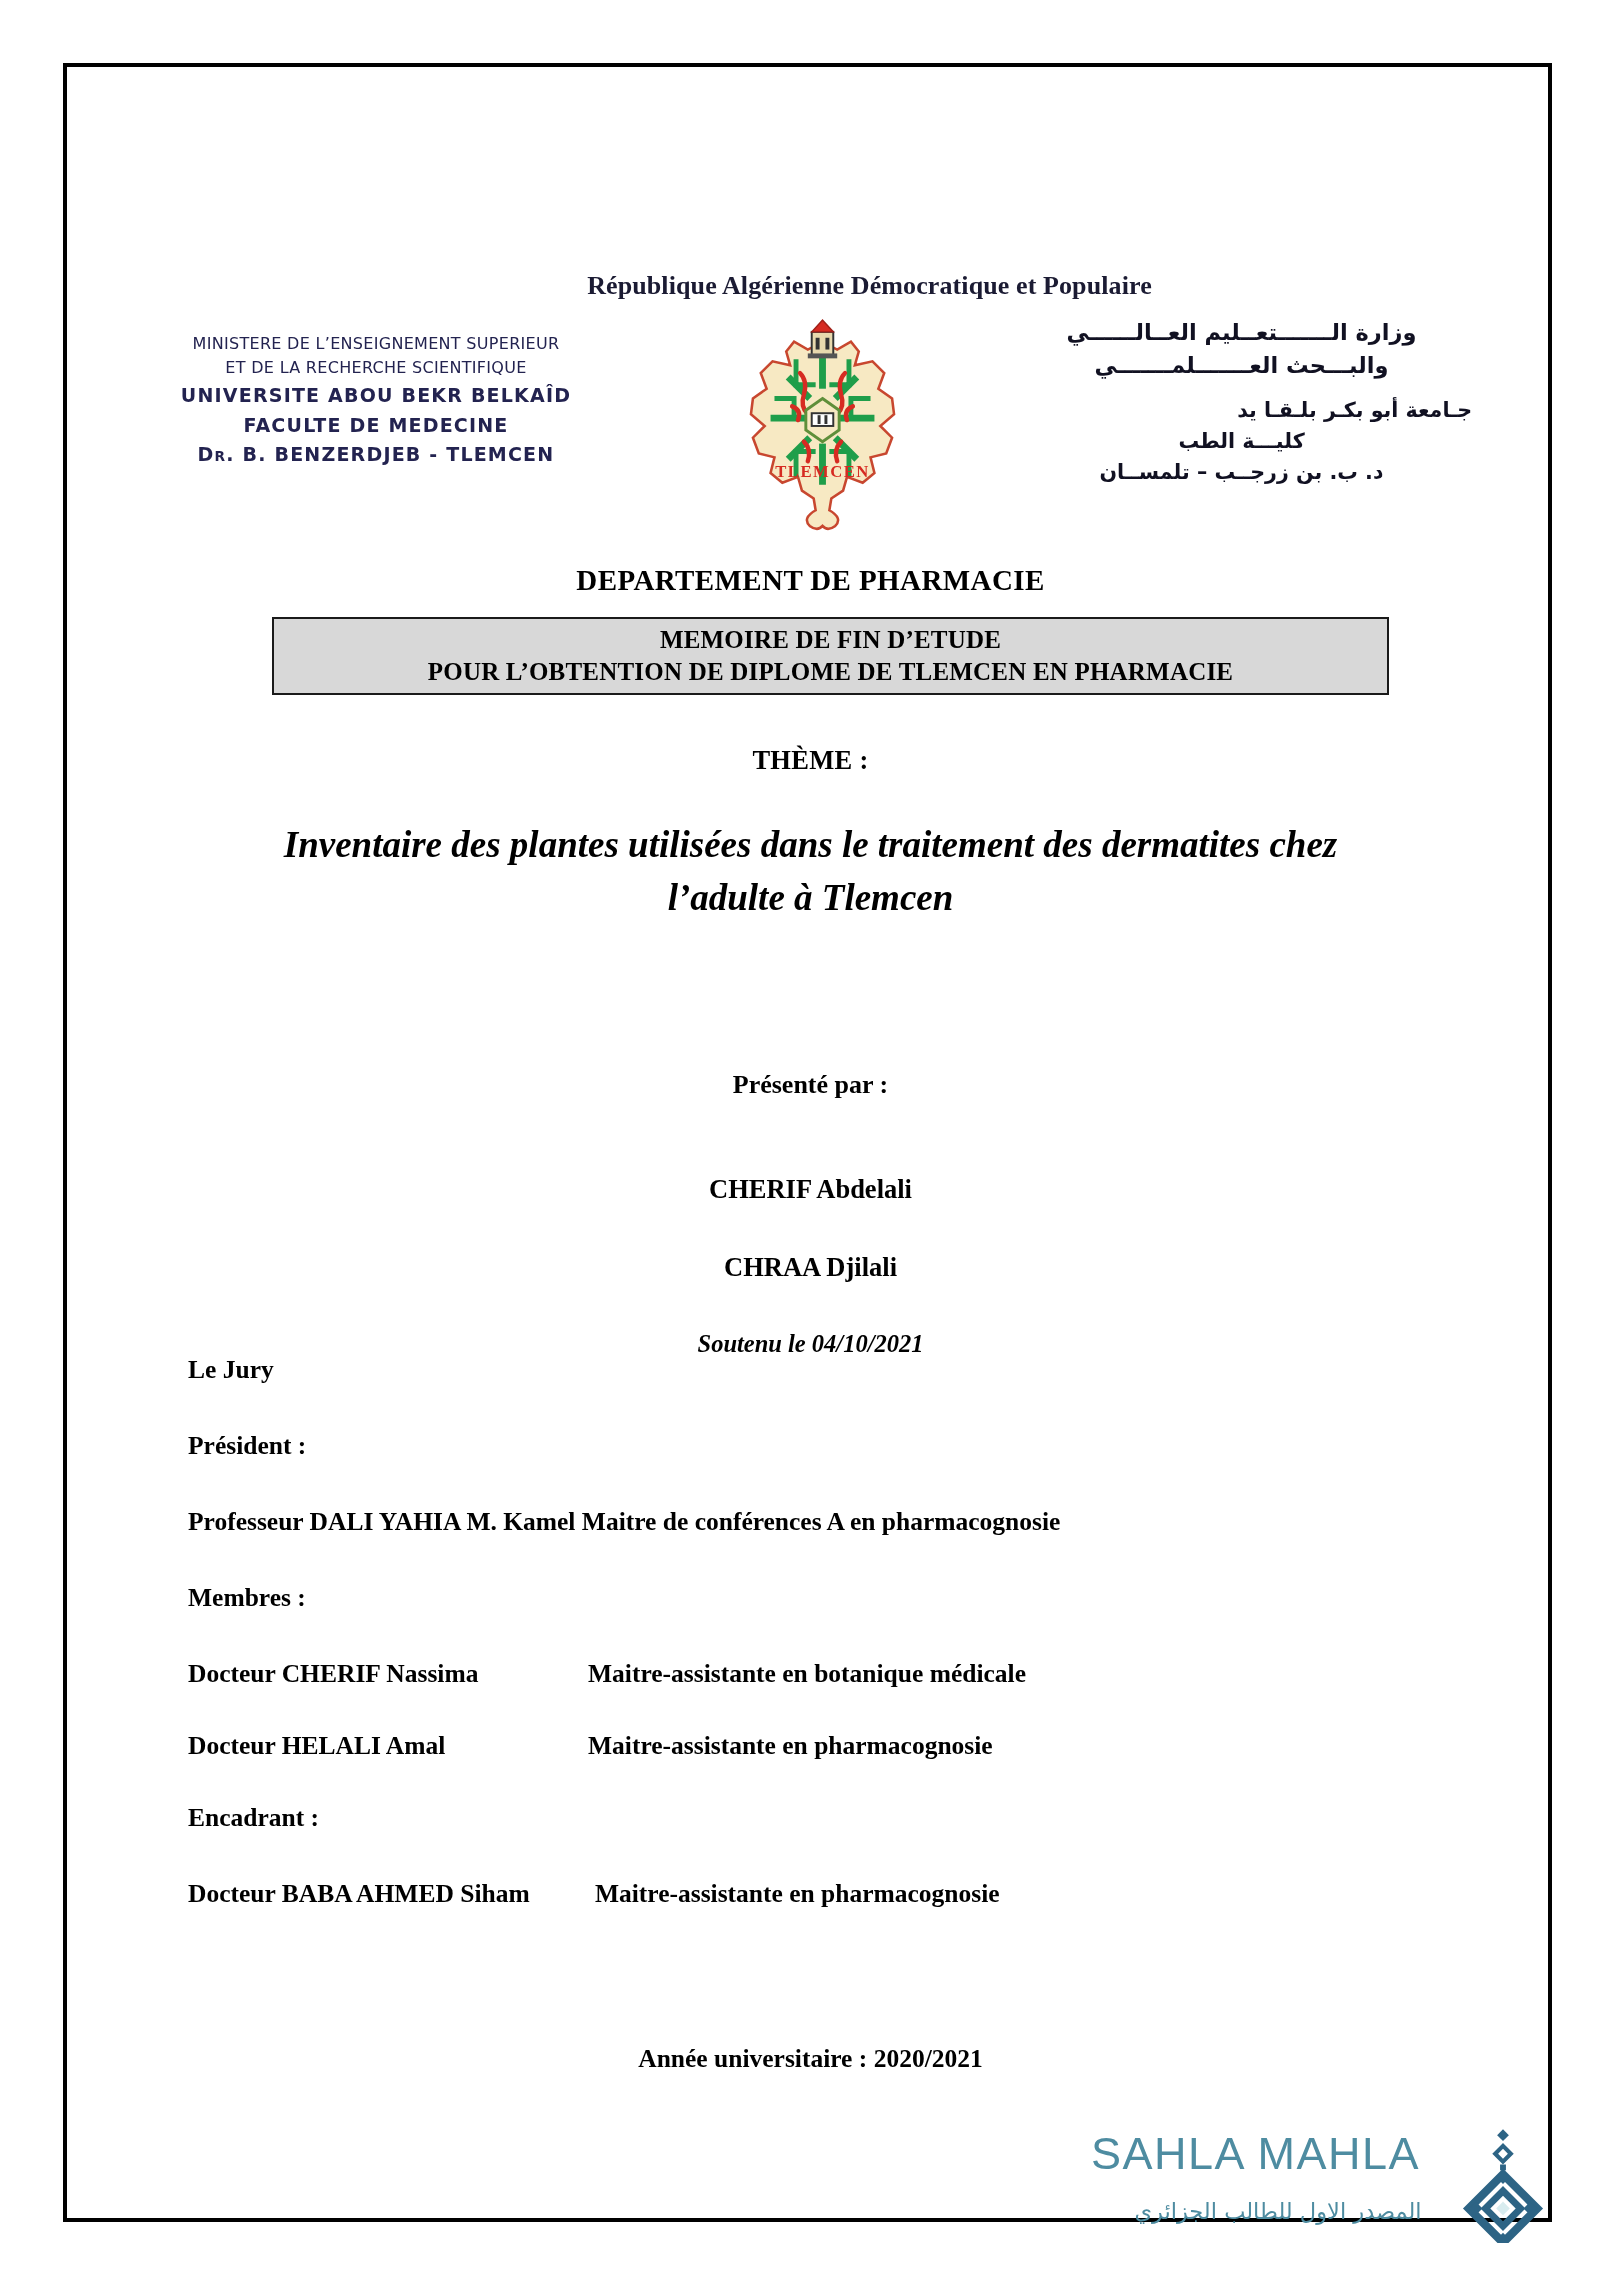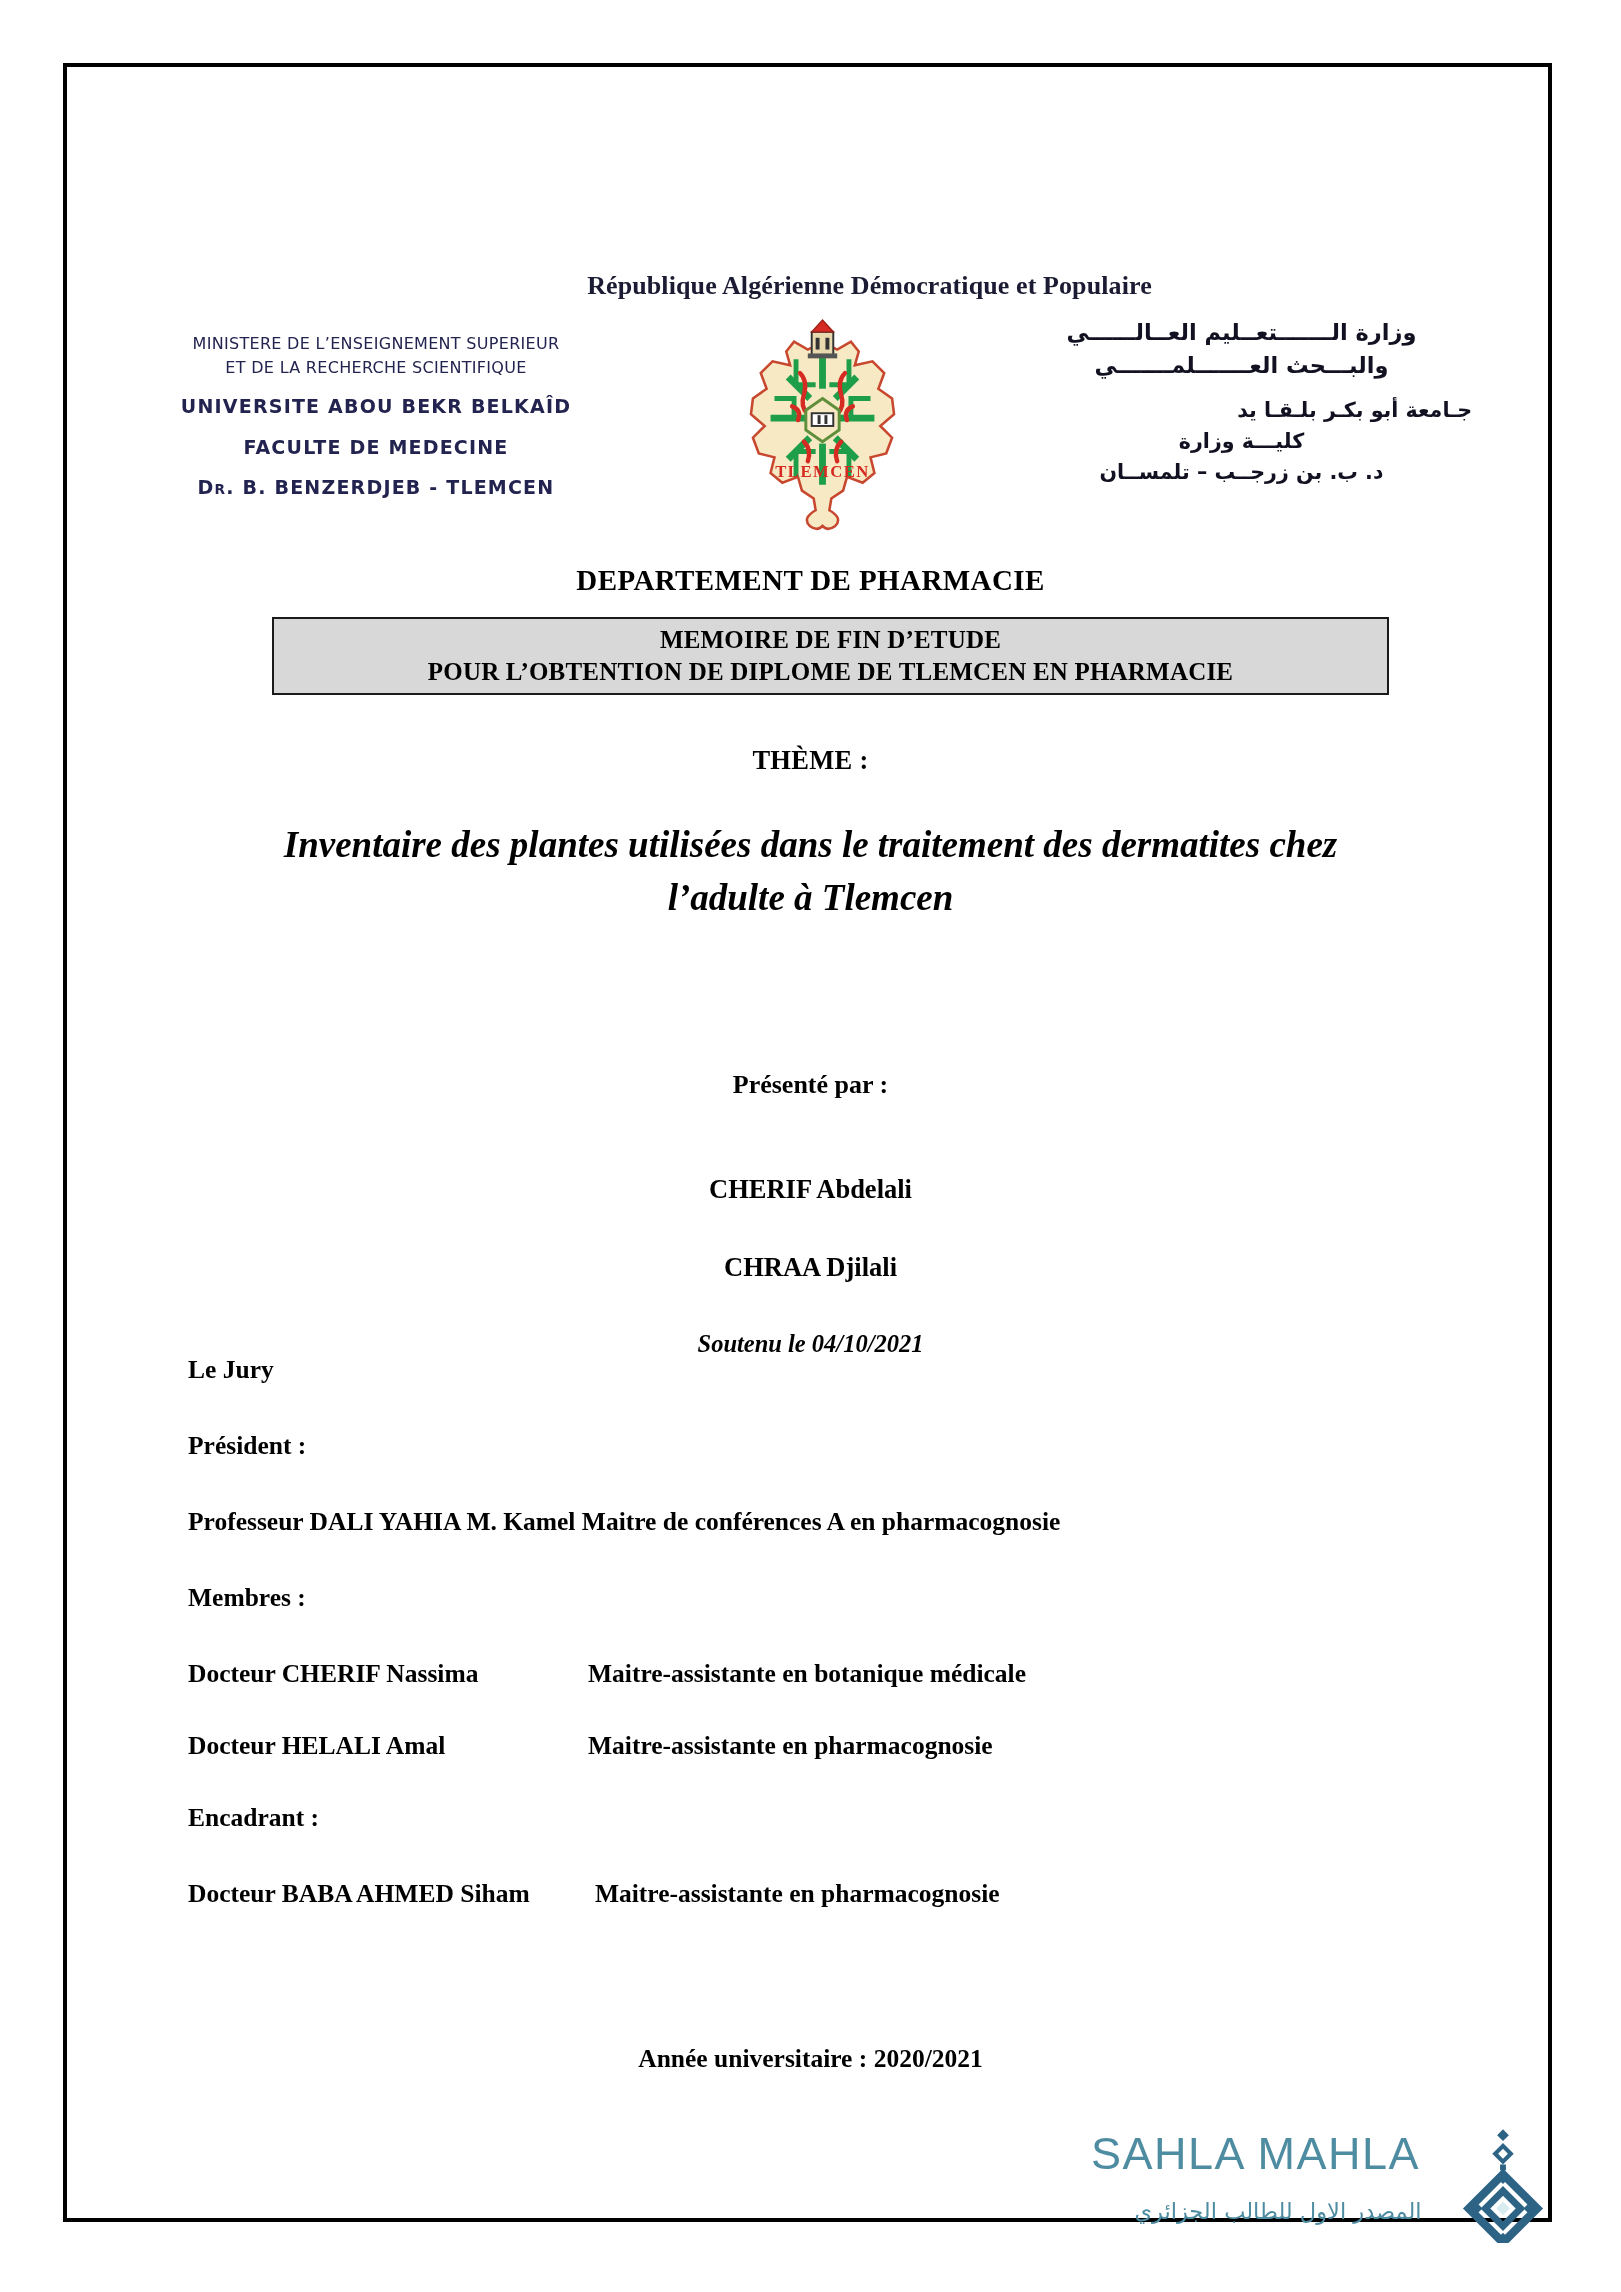--- a/index.html
+++ b/index.html
@@ -74,21 +74,20 @@
     font-size: 16px;
     letter-spacing: 0.3px;
     font-weight: 400;
     white-space: nowrap;
   }
   .ministry-bd {
     font-size: 19px;
     font-weight: 700;
     letter-spacing: 1.2px;
     white-space: nowrap;
-    margin-top: 11px;
   }
   .ministry-bd .small-caps {
     font-size: 13.7px;
   }
 
   
   #emblem-wrap {
     position: absolute;
     left: 686px;
     top: 0px;
@@ -350,21 +349,21 @@
         </g>
 
         <text x="75" y="164" text-anchor="middle" font-family="Liberation Serif, serif" font-size="17" font-weight="bold" fill="#d62b22" letter-spacing="1.5">TLEMCEN</text>
       </svg>
     </div>
 
     <div id="arabic-block">
       <div class="ar-line-1">وزارة الـــــــتعــليم العــالــــــي</div>
       <div class="ar-line-1">والبـــحث العـــــــلمـــــــي</div>
       <div class="ar-line-2 ar-sp">جـامعة أبو بكـر بلـقـا يد</div>
-      <div class="ar-line-2">كليـــة وزارة</div>
+      <div class="ar-line-2">كليـــة الطب</div>
       <div class="ar-line-2">د. ب. بن زرجــب – تلمســان</div>
     </div>
   </div>
 
   <div id="department">DEPARTEMENT DE PHARMACIE</div>
 
   <div id="memoire-box">
     <div class="memoire-line">MEMOIRE DE FIN D’ETUDE</div>
     <div class="memoire-line">POUR L’OBTENTION DE DIPLOME DE TLEMCEN EN PHARMACIE</div>
   </div>

